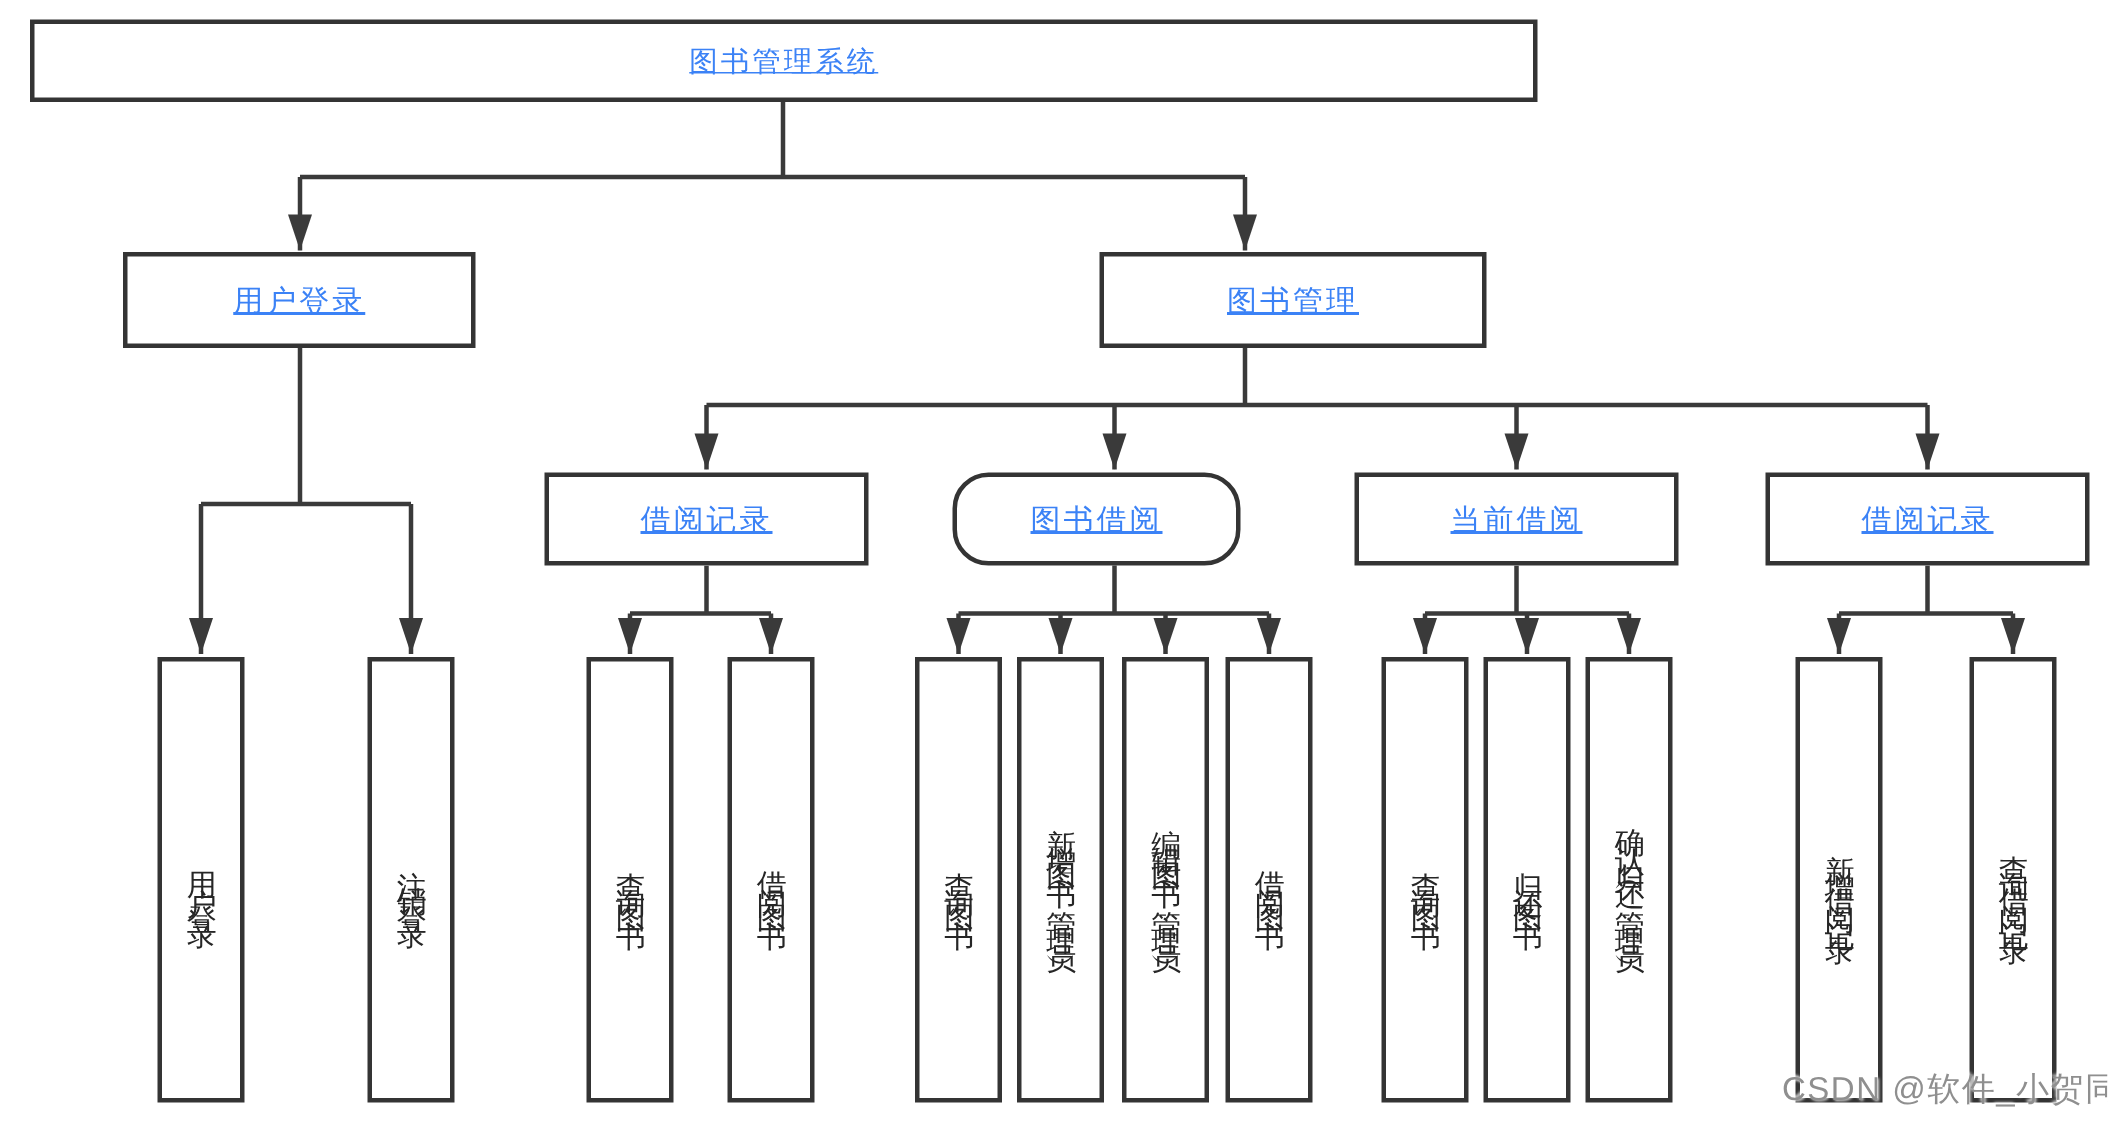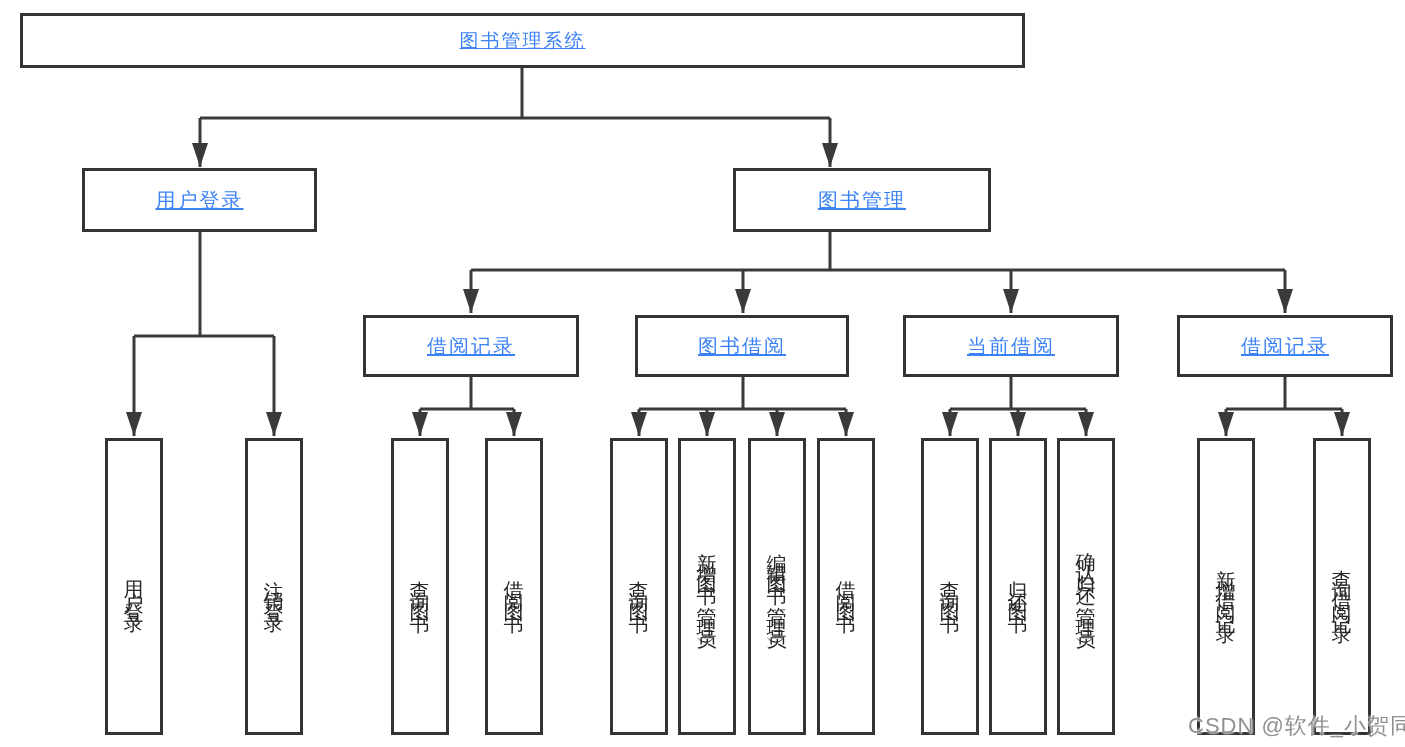--- a/index.html
+++ b/index.html
@@ -25,21 +25,21 @@
     font-size: 20px;
     color: #3b82f6;
     letter-spacing: 2px;
     white-space: nowrap;
     text-decoration: underline;
   }
   #box-root  { left: 20px;   top: 13px;  width: 1005px; height: 55px; font-size: 19px; }
   #box-l2a   { left: 82px;   top: 168px; width: 235px;  height: 64px; }
   #box-l2b   { left: 713px;  top: 168px; width: 258px;  height: 64px; margin-left: 20px; }
   #box-l3a   { left: 363px;  top: 315px; width: 216px;  height: 62px; }
-  #box-l3b   { left: 635px;  top: 315px; width: 214px;  height: 62px; }
+  #box-l3b   { left: 635px;  top: 315px; width: 192px;  height: 62px; border-radius: 24px; }
   #box-l3c   { left: 903px;  top: 315px; width: 216px;  height: 62px; }
   #box-l3d   { left: 1177px; top: 315px; width: 216px;  height: 62px; }
 
   
   .vbox {
     position: absolute;
     top: 438px;
     width: 58px;
     height: 297px;
     box-sizing: border-box;

